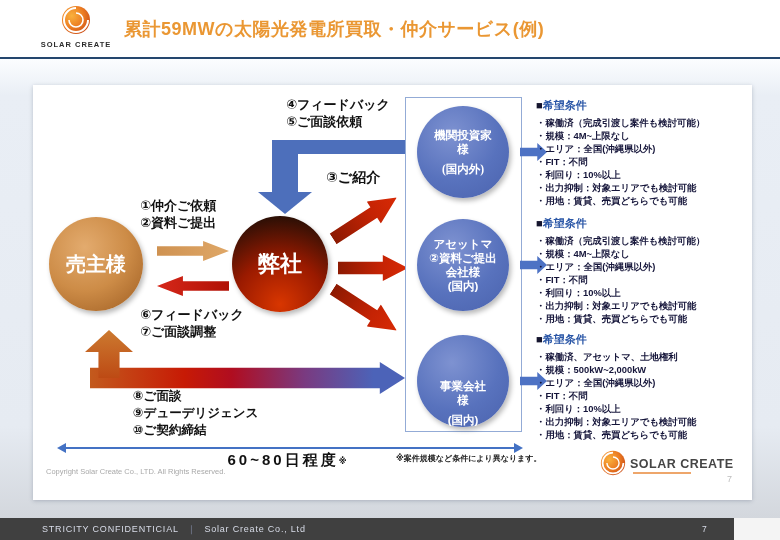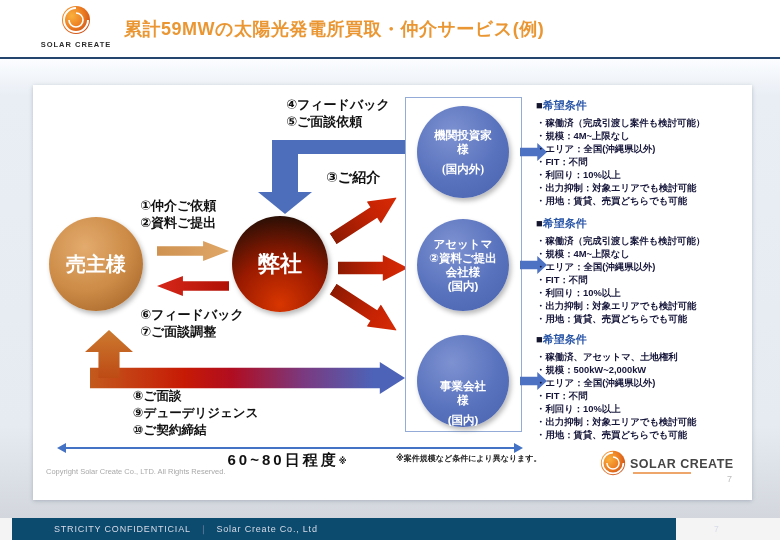--- a/index.html
+++ b/index.html
@@ -82,21 +82,21 @@
   .copyright{left:46px;top:467px;font-size:7.5px;color:#a9a9a9;}
 
   
   .footer-logo{left:600px;top:450px;width:140px;height:32px;}
   .footer-logo svg{position:absolute;left:0;top:0;}
   .footer-logo .flg-text{position:absolute;left:30px;top:7px;font-size:12.5px;font-weight:bold;color:#454545;letter-spacing:0.5px;}
   .footer-logo .flg-sub{position:absolute;left:33px;top:22px;width:58px;height:2px;background:#e8883a;opacity:.75;}
   .page-faint{left:727px;top:474px;font-size:9px;color:#bdbdbd;}
 
   
-  .bottom-bar{position:absolute;left:12px;top:518px;width:664px;height:22px;background:#0c4a6e;color:#d8dce8;}
+  .bottom-bar{position:absolute;left:0;top:518px;width:734px;height:22px;background:#404040;color:#d8dce8;}
   .bottom-bar .bar-text{position:absolute;left:42px;top:0;height:22px;line-height:22px;font-size:9px;letter-spacing:0.8px;}
   .bottom-bar .sep{margin:0 8px;color:#8892b0;}
   .bottom-bar .bar-page{position:absolute;left:702px;top:0;height:22px;line-height:22px;font-size:8.5px;}
 </style>
 </head>
 <body>
 
 <div class="slide">
 
   <div class="header">

